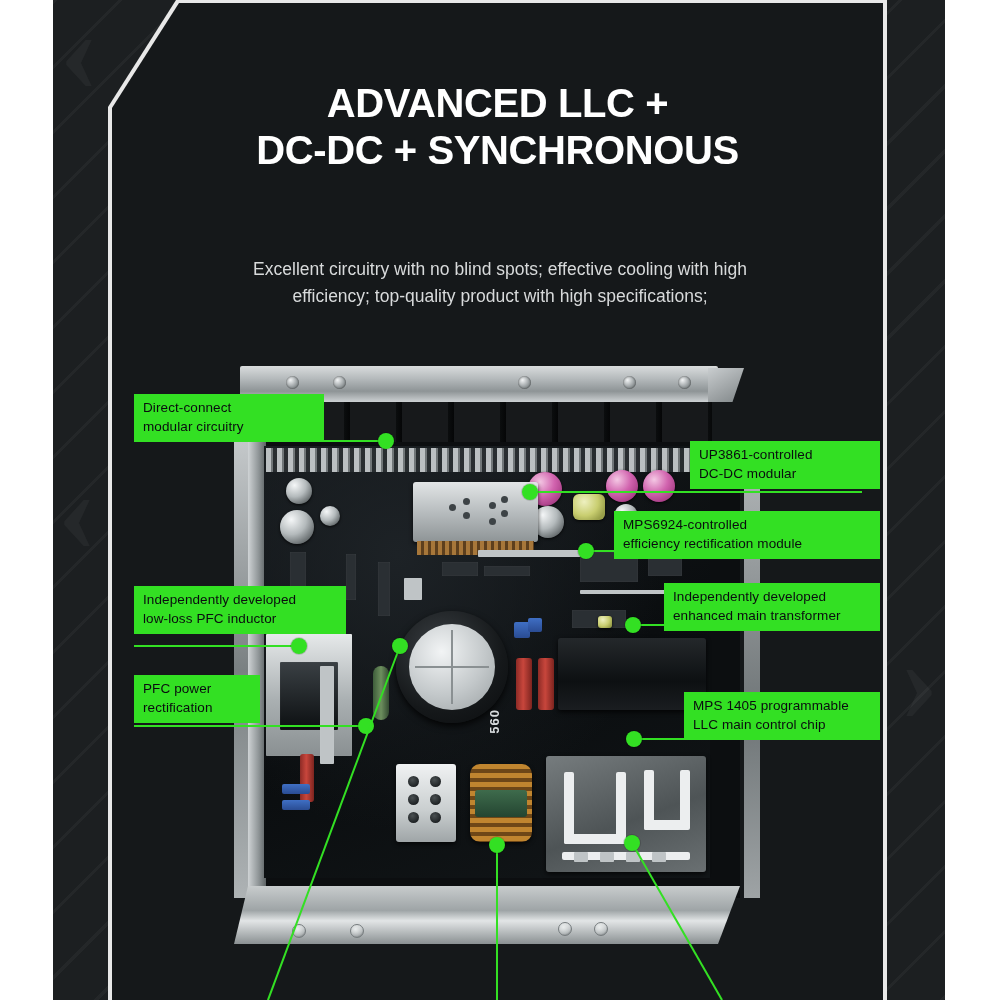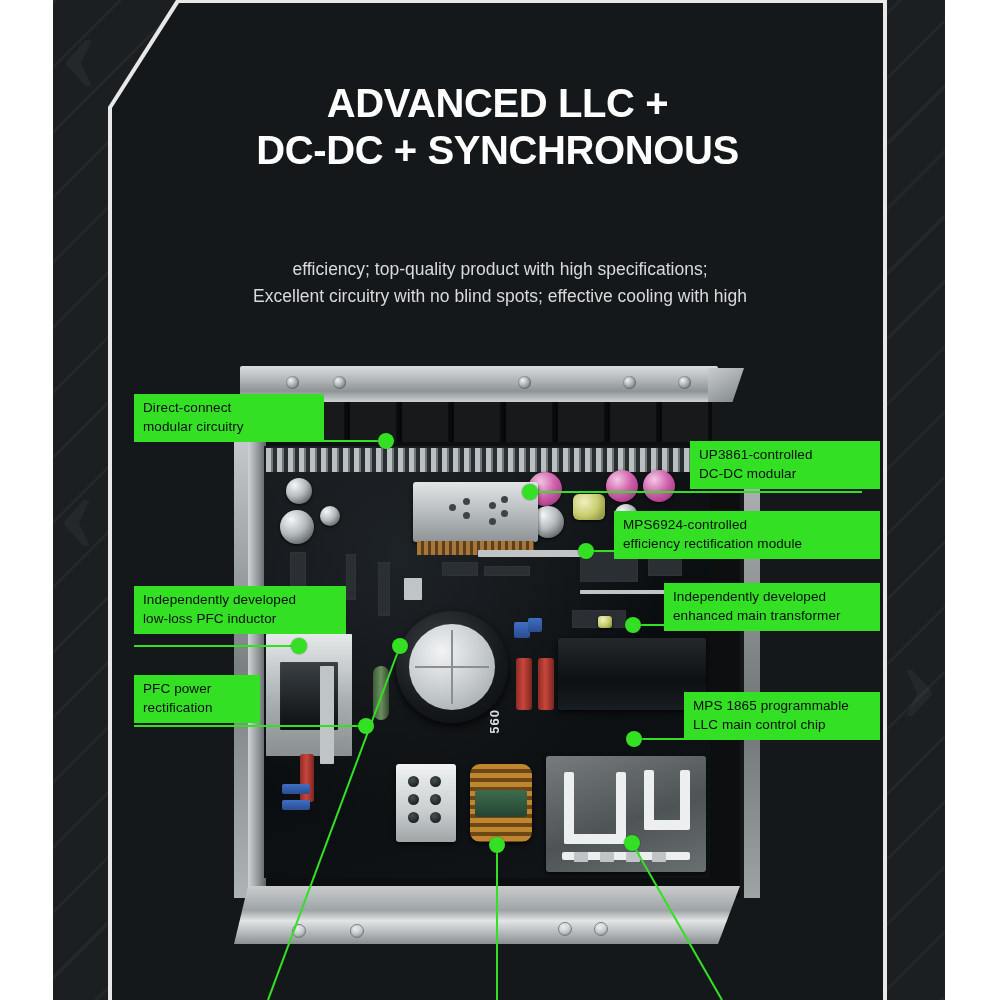--- a/index.html
+++ b/index.html
@@ -239,22 +239,22 @@
 
   <div class="inner-panel">
 
     <h1 class="title">
       <span class="ln">ADVANCED LLC +</span>
       <span class="ln">DC-DC + SYNCHRONOUS</span>
     </h1>
   </div>
 
   <p class="subtitle">
+    <span class="ln">Excellent circuitry with no blind spots; effective cooling with high</span>
     <span class="ln">efficiency; top-quality product with high specifications;</span>
-    <span class="ln">Excellent circuitry with no blind spots; effective cooling with high</span>
   </p>
 
   <div class="psu">
 
     <div class="rail"></div>
     <div class="screw" style="left:58px;"></div>
     <div class="screw" style="left:105px;"></div>
     <div class="screw" style="left:290px;"></div>
     <div class="screw" style="left:395px;"></div>
     <div class="screw" style="left:450px;"></div>
@@ -373,21 +373,21 @@
       <div class="lead" style="left: 586px; top: 550px; width: 276px; transform: rotate(0rad); background: rgb(51, 224, 35);"></div>
       <div class="dot" style="left: 578px; top: 543px; background: rgb(51, 224, 35);"></div>
       <div class="callout" style="left: 614px; top: 511px; min-width: 248px; background: rgb(51, 224, 35);">MPS6924-controlled
 efficiency rectification module</div>
       <div class="lead" style="left: 633px; top: 624px; width: 229px; transform: rotate(0rad); background: rgb(51, 224, 35);"></div>
       <div class="dot" style="left: 625px; top: 617px; background: rgb(51, 224, 35);"></div>
       <div class="callout" style="left: 664px; top: 583px; min-width: 198px; background: rgb(51, 224, 35);">Independently developed
 enhanced main transformer</div>
       <div class="lead" style="left: 634px; top: 738px; width: 228px; transform: rotate(0rad); background: rgb(51, 224, 35);"></div>
       <div class="dot" style="left: 626px; top: 731px; background: rgb(51, 224, 35);"></div>
-      <div class="callout" style="left: 684px; top: 692px; min-width: 178px; background: rgb(51, 224, 35);">MPS 1865 programmable
+      <div class="callout" style="left: 684px; top: 692px; min-width: 178px; background: rgb(51, 224, 35);">MPS 1405 programmable
 LLC main control chip</div>
       <div class="lead" style="left: 134px; top: 645px; width: 165px; transform: rotate(0rad); background: rgb(51, 224, 35);"></div>
       <div class="dot" style="left: 291px; top: 638px; background: rgb(51, 224, 35);"></div>
       <div class="callout" style="left: 134px; top: 586px; min-width: 194px; background: rgb(51, 224, 35);">Independently developed
 low-loss PFC inductor</div>
       <div class="lead" style="left: 134px; top: 725px; width: 232px; transform: rotate(0rad); background: rgb(51, 224, 35);"></div>
       <div class="dot" style="left: 358px; top: 718px; background: rgb(51, 224, 35);"></div>
       <div class="callout" style="left: 134px; top: 675px; min-width: 108px; background: rgb(51, 224, 35);">PFC power
 rectification</div>
       <div class="lead" style="left: 400px; top: 645px; width: 377.809px; transform: rotate(1.92771rad); background: rgb(51, 224, 35);"></div>

